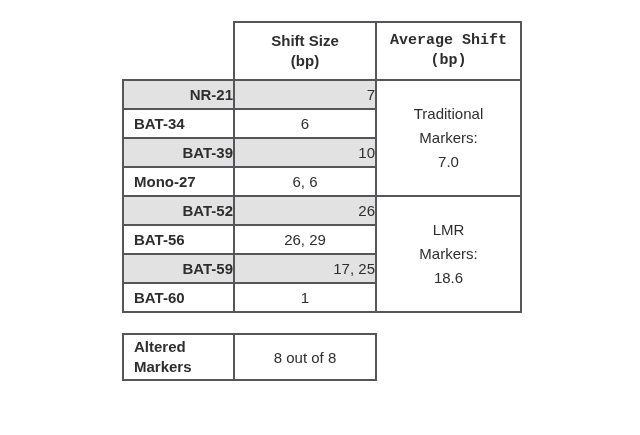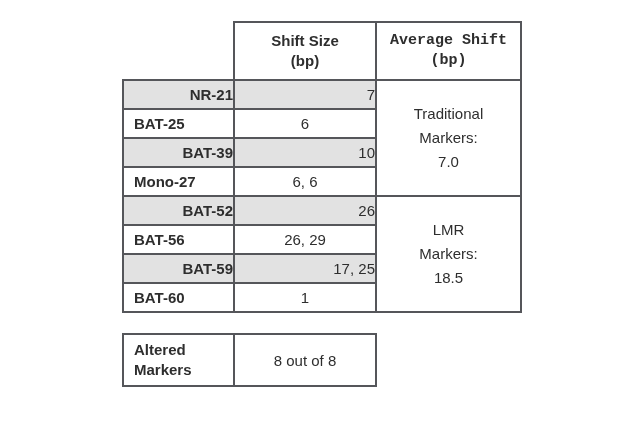--- a/index.html
+++ b/index.html
@@ -68,21 +68,21 @@
     padding-left: 10px;
     white-space: pre-line;
     line-height: 20px;
     background: #ffffff;
   }
   .summary-value {
     text-align: center;
     background: #ffffff;
     border-radius: 19px;
   }
-  .row-tall { height: 52px; }
+  .row-tall { height: 46px; }
   .row-std { height: 29px; }
 </style>
 </head>
 <body>
 
 <div class="canvas">
 
   <table class="shift-table">
     <tbody>
         <tr>
@@ -94,38 +94,38 @@
     </tr>
 
     <tr class="shaded">
       <td class="marker-cell">NR-21</td>
       <td class="value-cell">7</td>
       <td class="group-cell" rowspan="4">Traditional
 Markers:
 7.0</td>
     </tr>
     <tr>
-      <td class="marker-cell">BAT-25</td>
+      <td class="marker-cell">BAT-34</td>
       <td class="value-cell">6</td>
     </tr>
     <tr class="shaded">
       <td class="marker-cell">BAT-39</td>
       <td class="value-cell">10</td>
     </tr>
     <tr>
       <td class="marker-cell">Mono-27</td>
       <td class="value-cell">6, 6</td>
     </tr>
 
     <tr class="shaded">
       <td class="marker-cell">BAT-52</td>
       <td class="value-cell">26</td>
       <td class="group-cell" rowspan="4">LMR
 Markers:
-18.5</td>
+18.6</td>
     </tr>
     <tr>
       <td class="marker-cell">BAT-56</td>
       <td class="value-cell">26, 29</td>
     </tr>
     <tr class="shaded">
       <td class="marker-cell">BAT-59</td>
       <td class="value-cell">17, 25</td>
     </tr>
     <tr>

